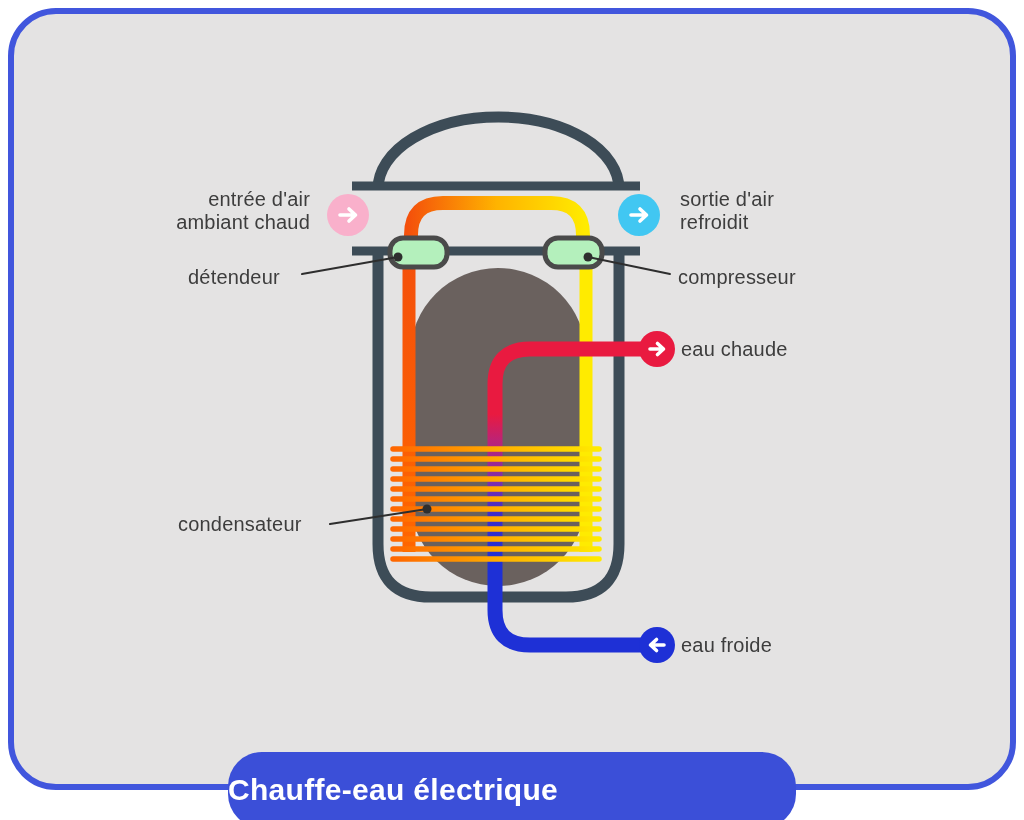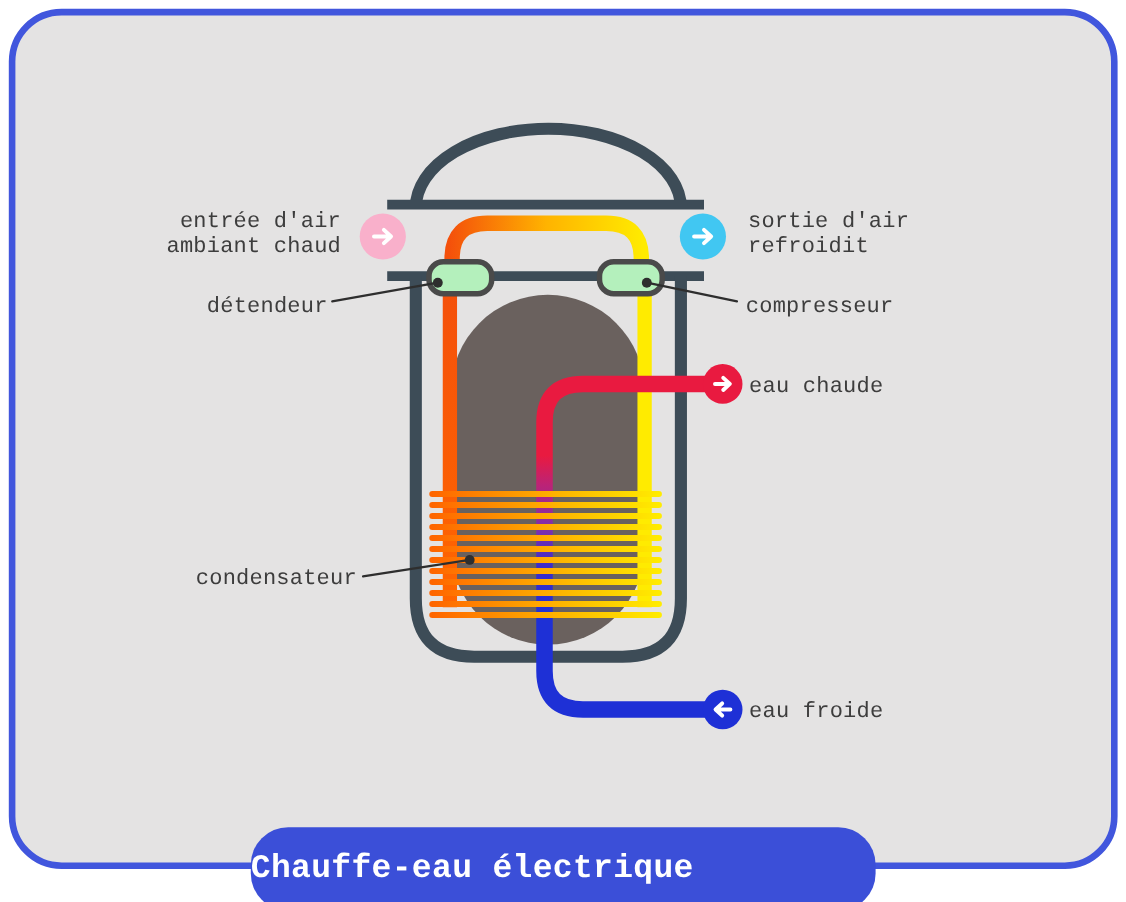--- a/index.html
+++ b/index.html
@@ -2,21 +2,21 @@
 <html style="--bg: #ffffff; --panel: #e4e3e3; --frame: #4156dd; --banner: #3b4fd8; --slate: #3d4c57; --ink: #3d3d3d; --pointer: #2e2e2e; --pink: #f9b0cb; --cyan: #41c7f2; --green: #b4f0bc; --greenline: #4a4a4a; --capsule: #6a615e; --orangedeep: #f4500b; --orange: #ff6600; --amber: #ffb300; --yellow: #ffeb00; --red: #e91a40; --magenta: #bc2376; --purple: #7b2fae; --indigo: #3d2cc9; --blue: #1e30d6; --white: #ffffff;"><head>
 <meta charset="utf-8">
 <style>
   html,body{margin:0;padding:0;}
   body{
     width:1024px;height:820px;
     background:var(--bg,#fff);
     font-family:"Liberation Sans",sans-serif;
     position:relative;overflow:hidden;
   }
-  .stage{position:absolute;inset:0;width:1024px;height:820px;font-family:Liberation Mono, monospace;}
+  .stage{position:absolute;inset:0;width:1024px;height:820px;}
   .frame{
     position:absolute;left:8px;top:8px;width:1008px;height:782px;
     box-sizing:border-box;
     border:6px solid var(--frame,#4156dd);
     border-radius:48px;
     background:var(--panel,#e4e3e3);
   }
   .banner{
     position:absolute;left:228px;top:752px;width:568px;height:76px;
     border-radius:34px;background:var(--banner,#3b4fd8);

